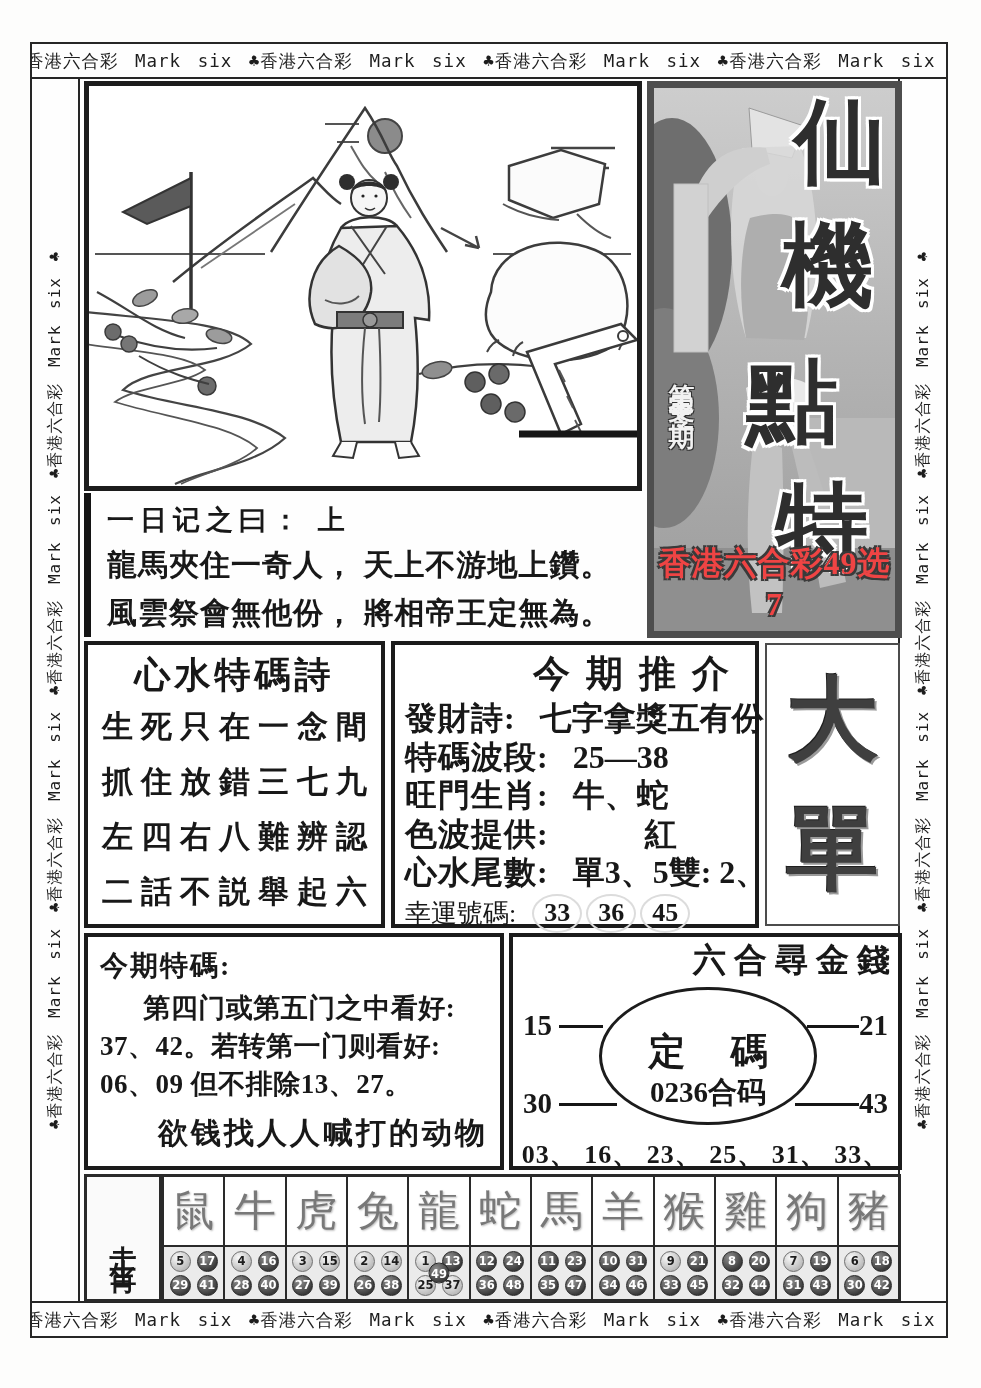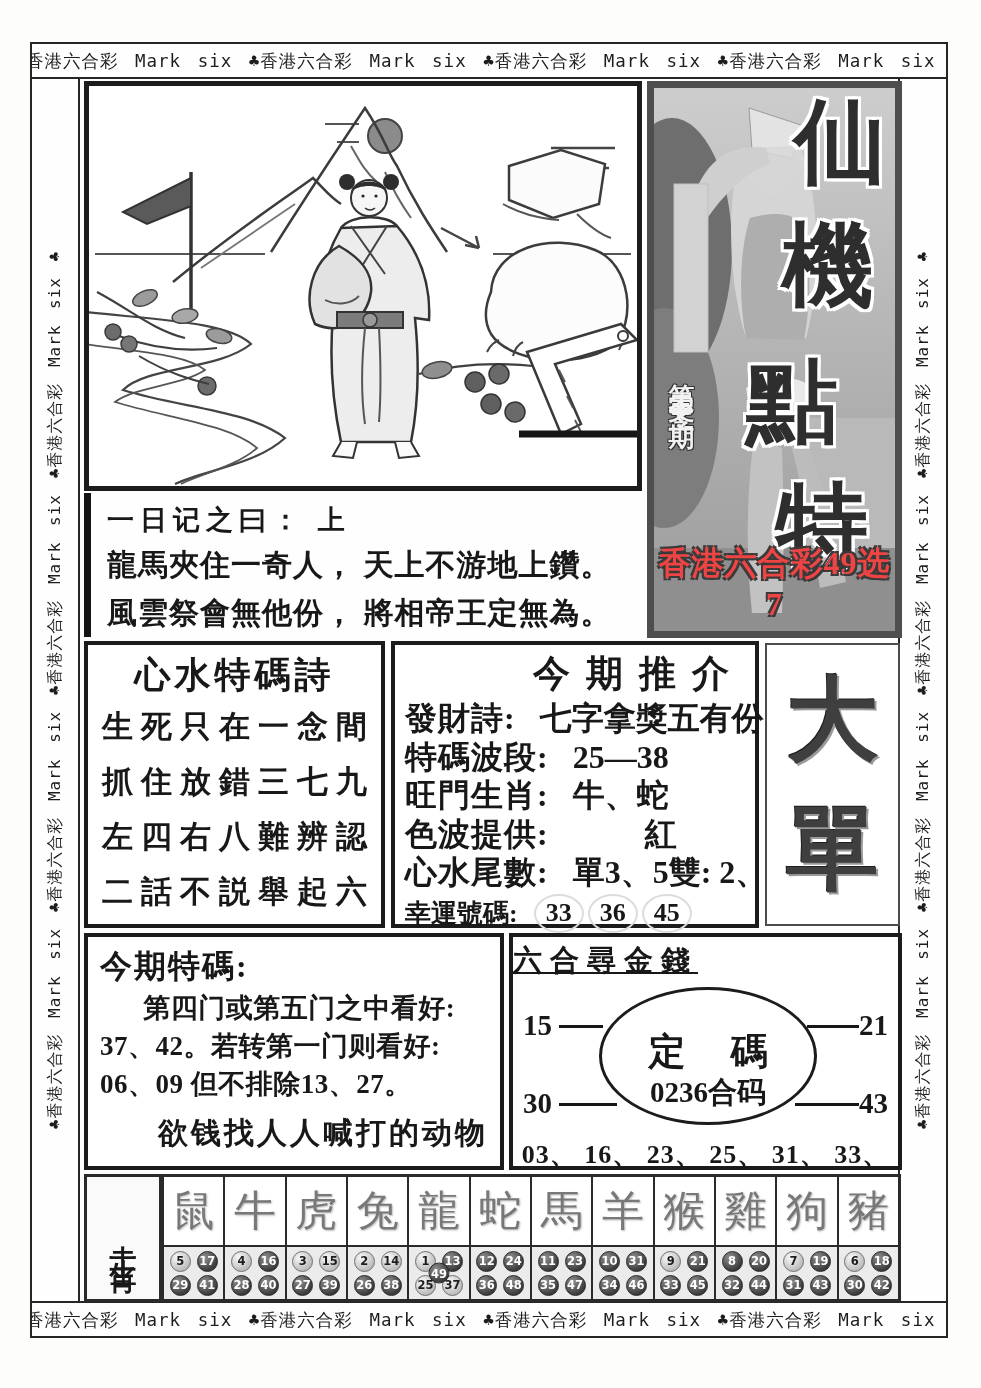--- a/index.html
+++ b/index.html
@@ -46,37 +46,37 @@
   .heart .pl{font-size:31px;font-weight:bold;line-height:55px;text-align:justify;text-align-last:justify;}
 
   
   .rec{left:311px;top:562px;width:368px;height:287px;border:4px solid #1b1b1b;padding:4px 10px;}
   .rec .ttl{text-align:right;font-size:37px;font-weight:bold;letter-spacing:16px;line-height:50px;text-indent:16px;}
   .rec .row{font-size:32px;font-weight:bold;line-height:38.5px;white-space:nowrap;}
   .rec .row .lab{letter-spacing:1px;}
   .rec .row .val{margin-left:16px;}
   .rec .row.pad .val{margin-left:88px;}
   .lucky{display:flex;align-items:center;margin-top:2px;}
-  .lucky .lab{font-size:26px;font-weight:bold;text-align:center;}
+  .lucky .lab{font-size:26px;font-weight:normal;text-align:center;}
   .lucky .nums{display:flex;margin-left:14px;}
   .lucky .ln{width:46px;height:35px;border:2px solid #dcdcdc;border-radius:50%;text-align:center;line-height:34px;font-size:26px;font-weight:bold;margin:0 2px;}
 
   
   .big{left:685px;top:564px;width:135px;height:283px;border:2px solid #4c4c4c;display:flex;flex-direction:column;align-items:center;justify-content:space-around;padding:10px 0;}
   .big .ch{font-size:92px;font-weight:900;color:#3f3f3f;line-height:96px;text-shadow:2px 2px 0 #9a9a9a,-1px -1px 0 #1f1f1f;}
 
   
   .special{left:4px;top:854px;width:420px;height:237px;border:4px solid #1b1b1b;padding:6px 12px;}
-  .special .ttl{font-size:32px;font-weight:bold;letter-spacing:2px;line-height:46px;}
+  .special .ttl{font-size:28px;font-weight:bold;letter-spacing:2px;line-height:46px;}
   .special .body{font-size:27px;font-weight:bold;line-height:38px;text-indent:1.6em;letter-spacing:0.5px;}
   .special .foot{text-align:right;font-size:30px;font-weight:bold;letter-spacing:3px;margin-top:10px;}
 
   
   .gold{left:429px;top:854px;width:393px;height:237px;border:4px solid #1b1b1b;padding:2px 0 0 0;}
-  .gold .ttl{text-align:left;font-size:29px;font-weight:bold;letter-spacing:8px;line-height:42px;text-decoration:underline;}
+  .gold .ttl{text-align:right;font-size:33px;font-weight:bold;letter-spacing:8px;line-height:42px;}
   .diagram{position:relative;width:100%;height:152px;}
   .ellipse{position:absolute;left:86px;top:6px;width:212px;height:132px;border:3px solid #1c1c1c;border-radius:50%;display:flex;flex-direction:column;align-items:center;justify-content:center;}
   .ellipse .e1{font-size:37px;font-weight:900;letter-spacing:18px;text-indent:18px;line-height:44px;margin-top:28px;}
   .ellipse .e2{font-size:29px;font-weight:bold;line-height:36px;}
   .dline{position:absolute;height:2.5px;background:#161616;}
   .corner{position:absolute;font-size:29px;font-weight:bold;}
   .gold .brow{text-align:center;font-size:26px;font-weight:bold;letter-spacing:1px;margin-top:4px;}
 
   
   .zod{left:4px;top:1095px;width:817px;height:128px;border:3px solid #2a2a2a;display:flex;}

